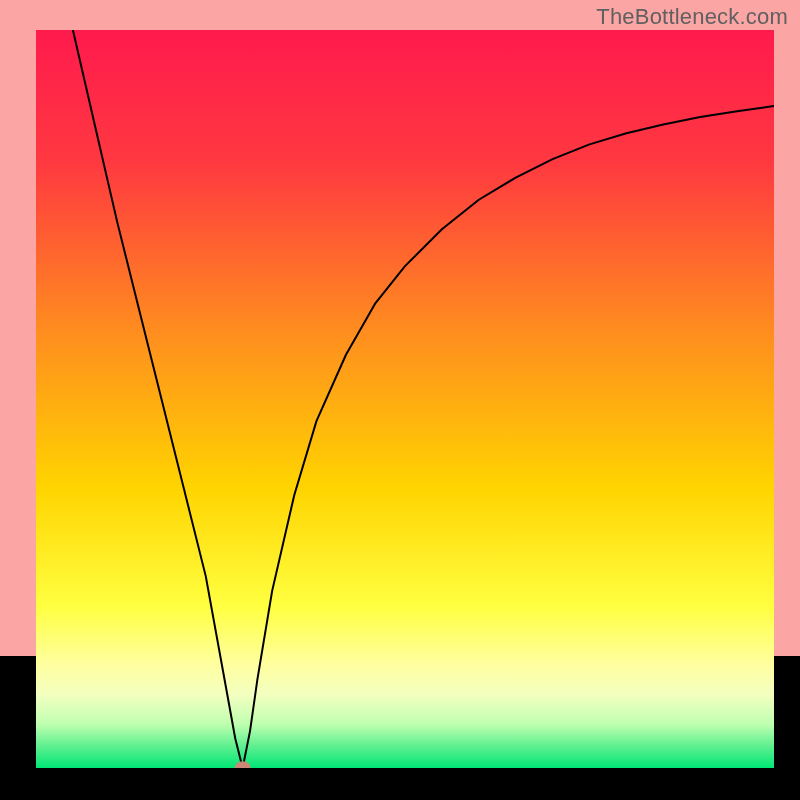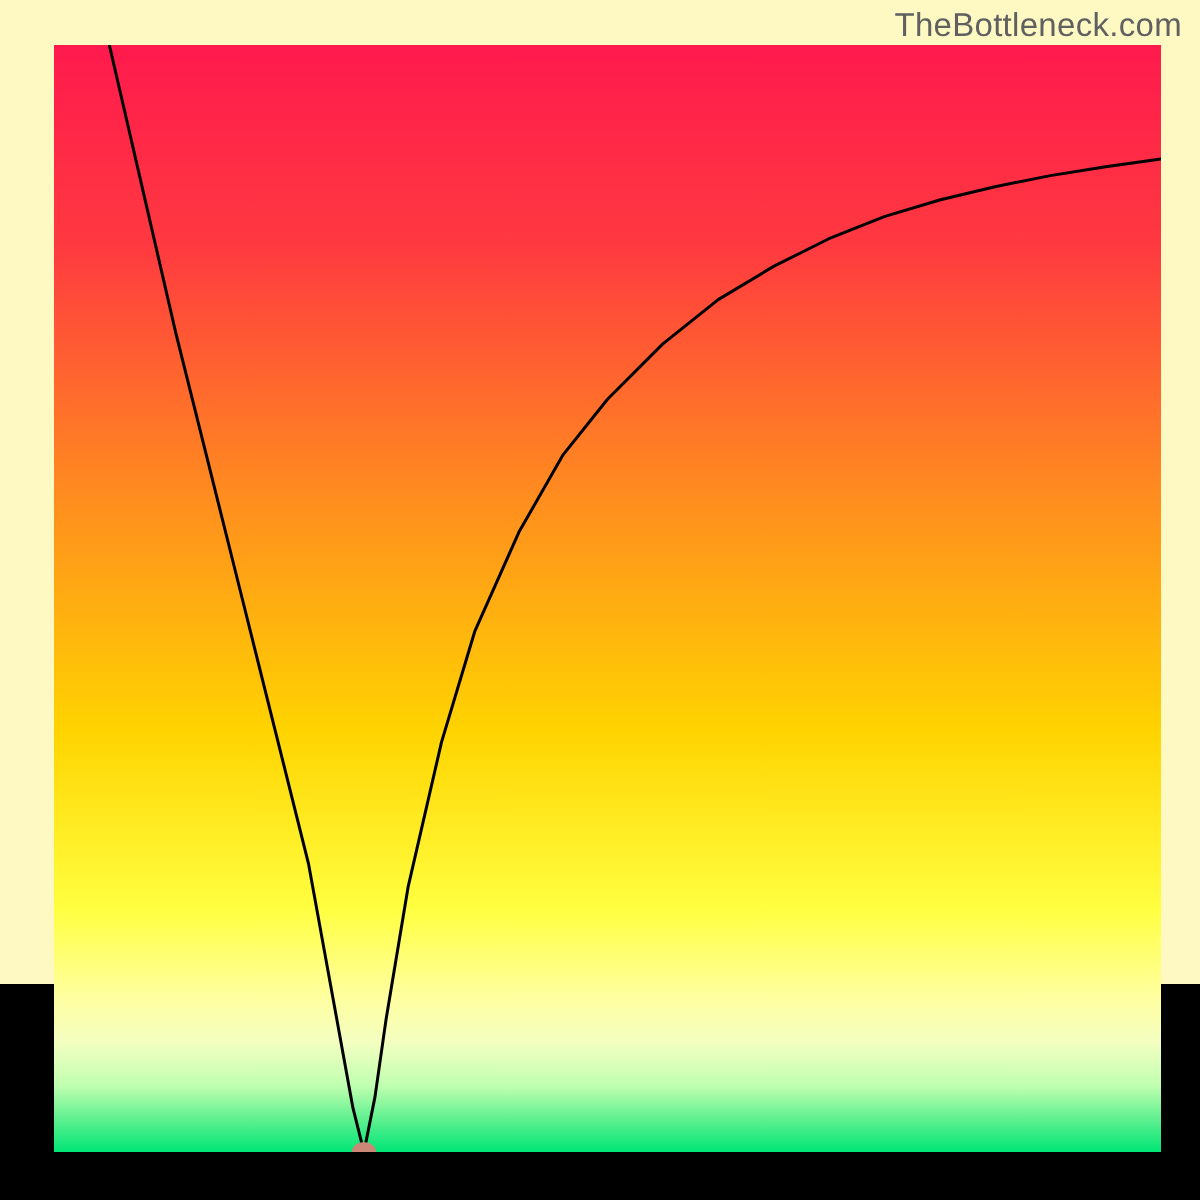--- a/index.html
+++ b/index.html
@@ -7,21 +7,21 @@
     width: 800px;
     height: 800px;
     overflow: hidden;
     font-family: Arial, sans-serif;
     background: #000;
   }
   .chart-container {
     position: relative;
     width: 800px;
     height: 656px;
-    background: #fef9c3;
+    background: #fca5a5;
   }
   .watermark {
     position: absolute;
     top: 4px;
     right: 12px;
     color: #606060;
     font-size: 22px;
     font-weight: 500;
     z-index: 10;
     letter-spacing: 0.2px;

